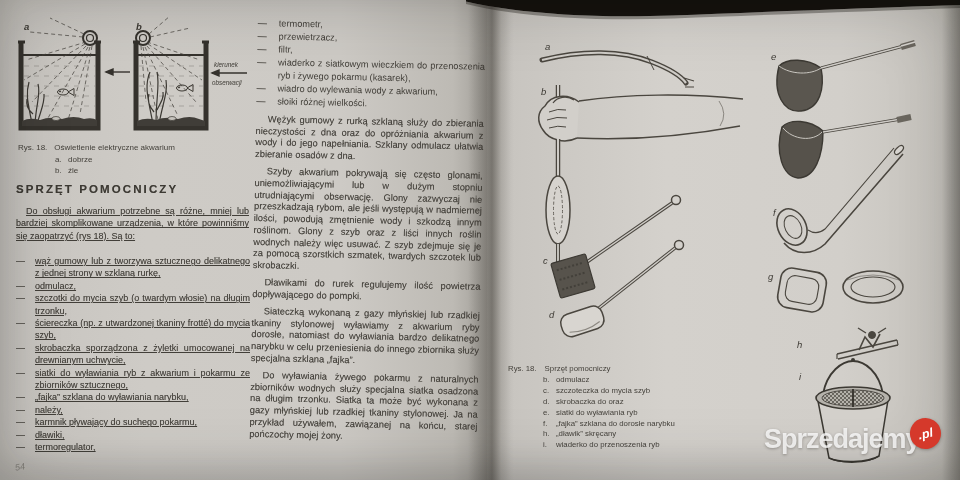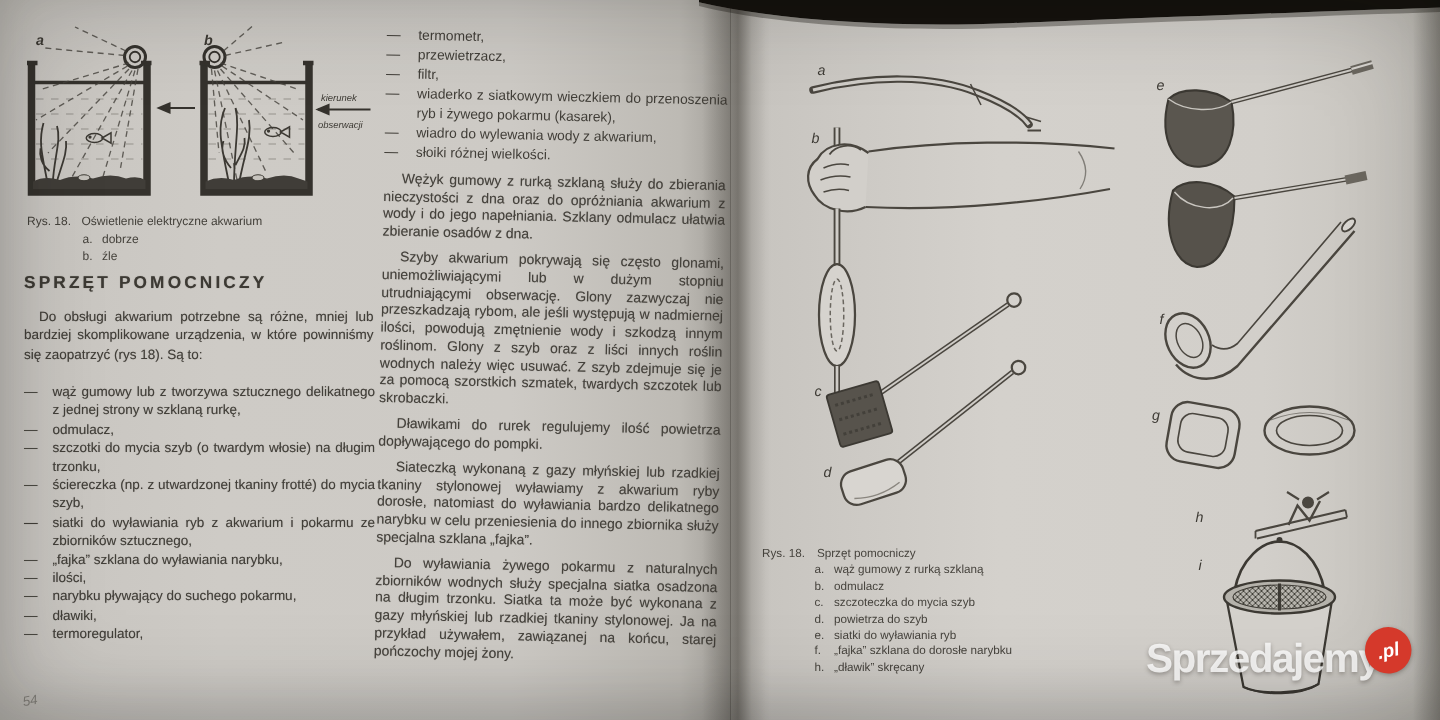--- a/index.html
+++ b/index.html
@@ -13,21 +13,21 @@
 
   
   .fig17{position:absolute;left:10px;top:2px;}
   .fig17-cap{position:absolute;left:18px;top:142px;font-size:8px;line-height:11.5px;color:#44413b;}
   .fig17-cap .k{display:inline-block;width:13px;}
   .fig17-cap .no{margin-right:7px;}
   .fig17-sub{margin-left:37px;}
   .section-heading{position:absolute;left:16px;top:183px;margin:0;font-size:11.5px;font-weight:bold;
      letter-spacing:2.1px;color:#3d3a34;text-shadow:0 0 .6px rgba(61,58,52,.55);}
   .txt{font-size:9px;line-height:12.4px;text-align:justify;color:#423f39;
-       text-shadow:0 0 .5px rgba(66,63,57,.45);}
+       text-shadow:0 0 .5px rgba(66,63,57,.45);text-decoration:underline;}
   .intro{position:absolute;left:16px;top:205px;width:233px;margin:0;text-indent:10px;}
   .tools-list{position:absolute;left:16px;top:255px;width:234px;margin:0;padding:0;list-style:none;}
   .tools-list li{position:relative;padding-left:19px;}
   .dash{position:absolute;left:0;top:0;}
   .pagenum{position:absolute;left:15px;top:462px;font-size:9px;font-style:italic;opacity:.45;
            transform:rotate(-10deg);}
 
   
   .mid-col{position:absolute;left:258px;top:17px;width:228px;transform:rotate(1.2deg);
            transform-origin:0 0;}
@@ -156,25 +156,25 @@
     </div>
 
     <h2 class="section-heading">SPRZĘT POMOCNICZY</h2>
     <p class="intro txt">Do obsługi akwarium potrzebne są różne, mniej lub bardziej skomplikowane urządzenia, w które powinniśmy się zaopatrzyć (rys 18). Są to:</p>
 
     <ul class="tools-list txt">
       <li><span class="dash">—</span><span>wąż gumowy lub z tworzywa sztucznego delikatnego z jednej strony w szklaną rurkę,</span></li>
       <li><span class="dash">—</span><span>odmulacz,</span></li>
       <li><span class="dash">—</span><span>szczotki do mycia szyb (o twardym włosie) na długim trzonku,</span></li>
       <li><span class="dash">—</span><span>ściereczka (np. z utwardzonej tkaniny frotté) do mycia szyb,</span></li>
-      <li><span class="dash">—</span></li>
+      <li><span class="dash">—</span><span>skrobaczka sporządzona z żyletki umocowanej na drewnianym uchwycie,</span></li>
       <li><span class="dash">—</span><span>siatki do wyławiania ryb z akwarium i pokarmu ze zbiorników sztucznego,</span></li>
       <li><span class="dash">—</span><span>„fajka” szklana do wyławiania narybku,</span></li>
-      <li><span class="dash">—</span><span>ilości,</span></li>
-      <li><span class="dash">—</span><span>narybku pływający do suchego pokarmu,</span></li>
+      <li><span class="dash">—</span><span>należy,</span></li>
+      <li><span class="dash">—</span><span>karmnik pływający do suchego pokarmu,</span></li>
       <li><span class="dash">—</span><span>dławiki,</span></li>
       <li><span class="dash">—</span><span>termoregulator,</span></li>
     </ul>
 
     <div class="pagenum">54</div>
 
     <div class="mid-col">
       <ul class="tools-list2">
         <li><span class="dash">—</span><span>termometr,</span></li>
         <li><span class="dash">—</span><span>przewietrzacz,</span></li>
@@ -299,27 +299,27 @@
         <ellipse cx="366" cy="398" rx="31" ry="8" fill="url(#mesh)" stroke="#3c3933" stroke-width=".8"></ellipse>
         <line x1="366" y1="389" x2="366" y2="407" stroke="#3c3933" stroke-width="2"></line>
         <path d="M342,458 C355,464 380,464 392,456" fill="none" stroke="#3c3933" stroke-width="1.2"></path>
       </g>
       <text class="lbl" x="312" y="380">i</text>
     </svg>
 
     <div class="fig18-cap">
       <div><span class="no">Rys. 18.</span><span>Sprzęt pomocniczy</span></div>
       <ul class="cap-items">
-        <li><span class="k">a.</span><span>wąż gumowy z rurką szklaną</span></li>
         <li><span class="k">b.</span><span>odmulacz</span></li>
         <li><span class="k">c.</span><span>szczoteczka do mycia szyb</span></li>
-        <li><span class="k">d.</span><span>powietrza do szyb</span></li>
+        <li><span class="k">d.</span><span>skrobaczka do oraz</span></li>
         <li><span class="k">e.</span><span>siatki do wyławiania ryb</span></li>
         <li><span class="k">f.</span><span>„fajka” szklana do dorosłe narybku</span></li>
         <li><span class="k">h.</span><span>„dławik” skręcany</span></li>
+        <li><span class="k">i.</span><span>wiaderko do przenoszenia ryb</span></li>
       </ul>
     </div>
   </div>
 
   <div class="gutter"></div>
   <svg class="top-band" width="960" height="32" viewBox="0 0 960 32">
     <path d="M466,0 L960,0 L960,5 C870,8 762,12 672,15.5 C588,18.5 516,13 466,1.5 Z" fill="#16130f"></path>
     <path d="M466,1.5 C516,13 588,18.5 672,15.5 C762,12 870,8 960,5 L960,8 C870,11 764,15 674,18.5 C590,21.5 514,16 466,4 Z" fill="#16130f" opacity=".35"></path>
   </svg>
   <div class="right-edge"></div>

